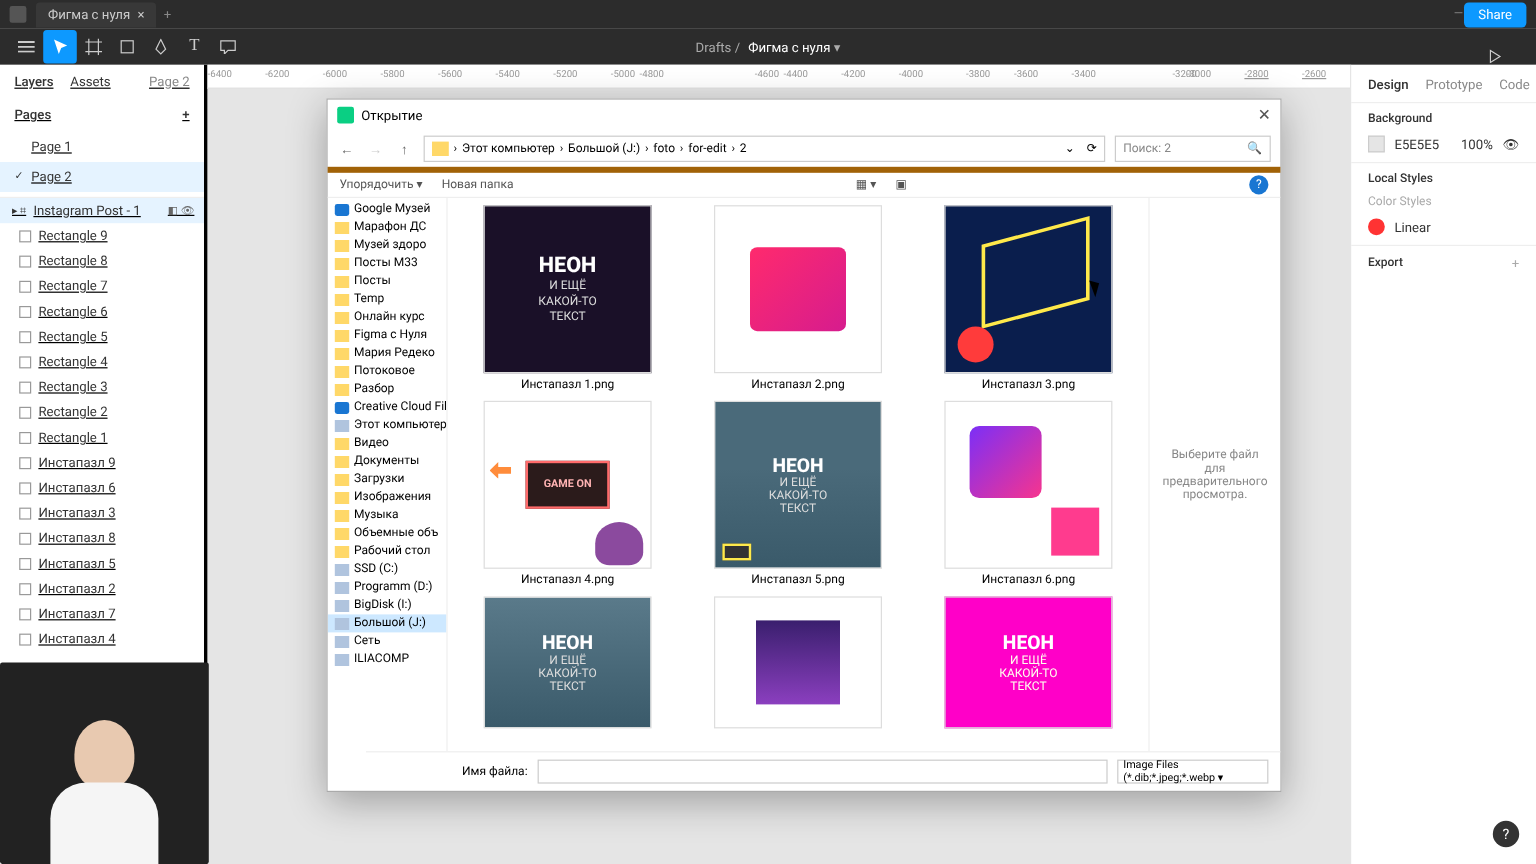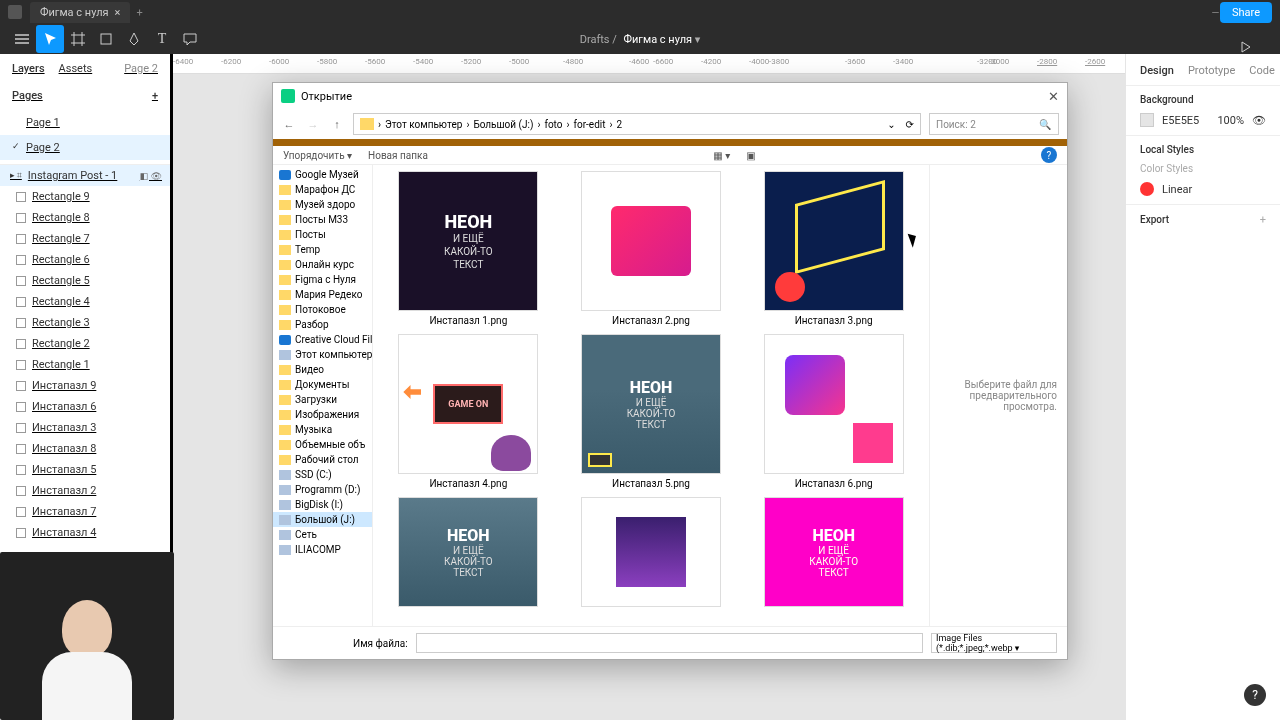--- a/index.html
+++ b/index.html
@@ -64,35 +64,35 @@
 .dialog { position: absolute; left: 272px; top: 82px; width: 796px; height: 578px; background: #fff; border: 1px solid #aaa; box-shadow: 0 8px 30px rgba(0,0,0,0.3); display: flex; flex-direction: column; font-size: 11px; }
 .dialog .dlg-title { height: 26px; display: flex; align-items: center; padding: 0 8px; }
 .dialog .dlg-title .f-icon { width: 14px; height: 14px; background: #0acf83; border-radius: 2px; margin-right: 6px; }
 .dialog .dlg-title .close { margin-left: auto; cursor: pointer; color: #555; font-size: 13px; }
 .dialog .dlg-nav { height: 30px; display: flex; align-items: center; padding: 0 8px; gap: 8px; }
 .dialog .dlg-nav .arrow { width: 16px; color: #666; cursor: pointer; text-align: center; }
 .dialog .dlg-nav .path { flex: 1; border: 1px solid #ccc; height: 22px; display: flex; align-items: center; padding: 0 6px; gap: 4px; font-size: 10px; }
 .dialog .dlg-nav .path .folder-i { width: 14px; height: 12px; background: #ffd868; }
 .dialog .dlg-nav .search { width: 130px; border: 1px solid #ccc; height: 22px; display: flex; align-items: center; padding: 0 6px; font-size: 10px; color: #888; }
 .dialog .dlg-nav .search .mag { margin-left: auto; }
-.dialog .dlg-toolbar { height: 26px; border-top: 7px solid #a16207; border-bottom: 1px solid #eee; display: flex; align-items: center; padding: 0 10px; gap: 16px; font-size: 10px; color: #555; }
+.dialog .dlg-toolbar { height: 26px; border-top: 5px solid #a16207; border-bottom: 1px solid #eee; display: flex; align-items: center; padding: 0 10px; gap: 16px; font-size: 10px; color: #555; }
 .dialog .dlg-toolbar .help { margin-left: auto; width: 16px; height: 16px; background: #1976d2; color: #fff; border-radius: 50%; display: flex; align-items: center; justify-content: center; font-size: 10px; }
 .dialog .dlg-body { flex: 1; display: flex; overflow: hidden; }
 .dialog .tree { width: 100px; border-right: 1px solid #eee; overflow-y: auto; padding: 2px 0; }
 .dialog .tree .tree-item { display: flex; align-items: center; padding: 2px 6px; gap: 4px; font-size: 10px; white-space: nowrap; cursor: pointer; }
 .dialog .tree .tree-item.sel { background: #cde8ff; }
 .dialog .tree .ti-icon { width: 12px; height: 10px; background: #ffd868; flex-shrink: 0; }
 .dialog .tree .ti-icon.drive { background: #b0c4de; }
 .dialog .tree .ti-icon.cloud { background: #1976d2; border-radius: 2px; }
 .dialog .file-grid { flex: 1; padding: 6px 12px; overflow-y: auto; display: grid; grid-template-columns: repeat(3, 1fr); gap: 8px 16px; align-content: start; }
 .dialog .file-item { text-align: center; }
 .dialog .file-item .thumb { width: 140px; height: 140px; margin: 0 auto 4px; border: 1px solid #ddd; position: relative; overflow: hidden; }
 .dialog .file-item .name { font-size: 10px; }
-.dialog .preview { width: 138px; border-left: 1px solid #eee; display: flex; align-items: center; justify-content: center; text-align: right; font-size: 10px; color: #888; padding: 10px; }
-.dialog .dlg-footer { border-top: 1px solid #eee; padding: 6px 10px; display: flex; align-items: center; gap: 8px; font-size: 10px; }
+.dialog .preview { width: 110px; border-left: 1px solid #eee; display: flex; align-items: center; justify-content: center; text-align: center; font-size: 10px; color: #888; padding: 10px; }
+.dialog .dlg-footer { border-top: 1px solid #eee; padding: 6px 10px; display: flex; align-items: center; gap: 8px; font-size: 10px; margin-left: 32px; }
 .dialog .dlg-footer .fname-label { margin-left: 70px; }
 .dialog .dlg-footer .fname-input { flex: 1; border: 1px solid #ccc; height: 20px; }
 .dialog .dlg-footer .filter { border: 1px solid #ccc; height: 20px; padding: 0 4px; width: 126px; display: flex; align-items: center; font-size: 9px; }
 .dialog .dlg-buttons { display: flex; justify-content: flex-end; gap: 8px; padding: 4px 10px 8px; }
 .dialog .dlg-buttons button { padding: 3px 16px; border: 1px solid #999; background: #f4f4f4; font-size: 11px; cursor: pointer; }
 .dialog .dlg-buttons button.primary { border-color: #0078d4; }
 
 
 .th1 { background: #1a1028; display:flex; flex-direction:column; justify-content:center; padding:12px; }
 .th1 .t-big { color:#fff; font-weight:800; font-size:18px; }
@@ -302,26 +302,26 @@
   <div class="canvas">
     <div class="ruler-h" id="ruler">
         <span style="left: 0px;">-6400</span>
         <span style="left: 48px;">-6200</span>
         <span style="left: 96px;">-6000</span>
         <span style="left: 144px;">-5800</span>
         <span style="left: 192px;">-5600</span>
         <span style="left: 240px;">-5400</span>
         <span style="left: 288px;">-5200</span>
         <span style="left: 336px;">-5000</span>
-        <span style="left: 390px;">-4800</span>
+        <span style="left: 360px;">-4800</span>
         <span style="left: 456px;">-4600</span>
-        <span style="left: 480px;">-6600</span>
+        <span style="left: 480px;">-4400</span>
         <span style="left: 528px;">-4200</span>
         <span style="left: 576px;">-4000</span>
-        <span style="left: 596px;">-3800</span>
+        <span style="left: 632px;">-3800</span>
         <span style="left: 672px;">-3600</span>
         <span style="left: 720px;">-3400</span>
         <span style="left: 768px; margin-left: 36px;">-3200</span>
         <span style="left: 816px;">-3000</span>
         <span style="left: 864px; text-decoration: underline;">-2800</span>
         <span style="left: 912px; text-decoration: underline;">-2600</span>
       </div>
   </div>
 
   <div class="right-panel">

